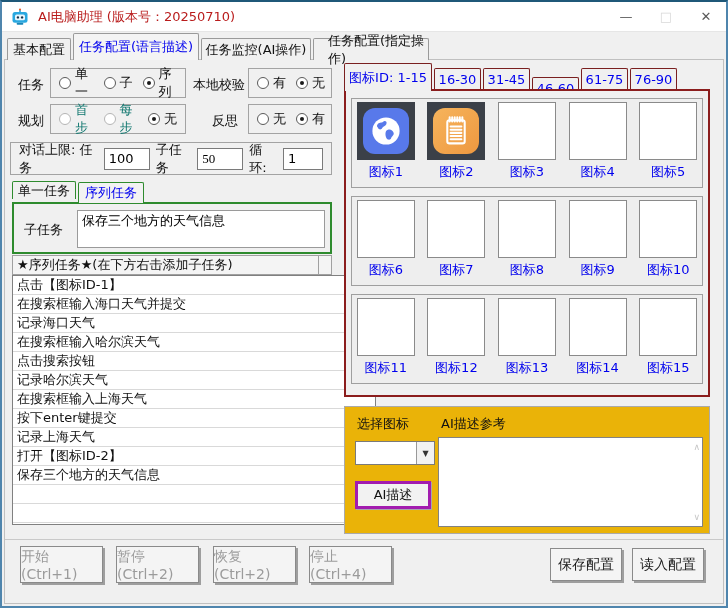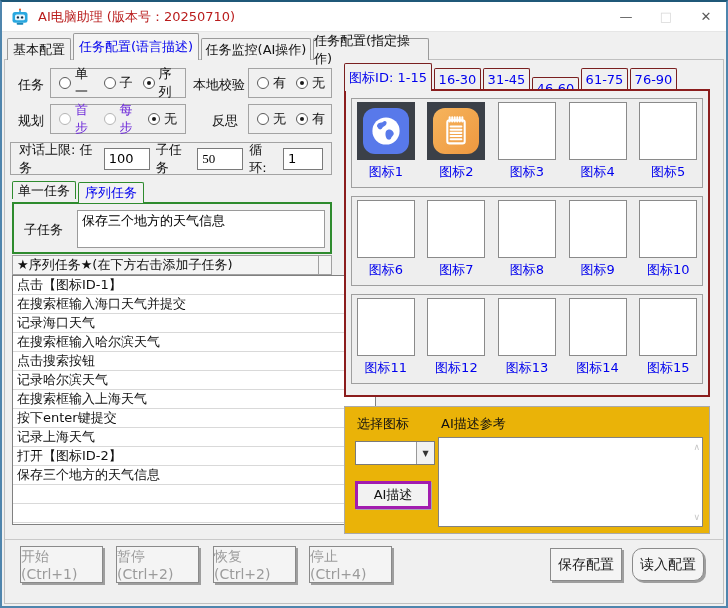--- a/index.html
+++ b/index.html
@@ -24,21 +24,21 @@
     display:flex; align-items:center; justify-content:center; font-size:13px; border-radius:2px 2px 0 0; }
   .main-tab { top:36px; height:22px; }
   .main-tab.selected { top:31px; height:27px; background:#f4f4f4; color:#0000ee; z-index:3; }
   
   .lbl { position:absolute; font-size:13px; color:#111; }
   .groupbox { position:absolute; border:1px solid #a3a3a3; background:#f0f0f0;
     display:flex; align-items:center; padding:0 8px; gap:10px; }
   .opt { display:flex; align-items:center; gap:4px; font-size:13px; }
   .opt .radio { width:12px; height:12px; border:1px solid #5a5a5a; border-radius:50%; background:#fff; position:relative; flex:0 0 auto; }
   .opt .radio.checked::after { content:""; position:absolute; left:3px; top:3px; right:3px; bottom:3px; background:#1a1a1a; border-radius:50%; }
-  .opt.disabled { color:#6d28d9; }
+  .opt.disabled { color:#0f766e; }
   .opt.disabled .radio { border-color:#b5b5b5; }
   .tinput { height:22px; border:1px solid #7a7a7a; background:#fff; font-size:13px; padding:0 4px;
     font-family:"DejaVu Sans","Liberation Sans",sans-serif; }
   
   .green-tab { border:1px solid #2e8b2e; border-bottom:none; }
   .green-tab.selected { color:#0000ee; background:#f2f2f2; z-index:3; }
   .green-pane { position:absolute; left:10px; top:200px; width:320px; height:52px; border:2px solid #2e8b2e; background:#f0f0f0; }
   .subtask-box { position:absolute; left:63px; top:6px; width:248px; height:38px; background:#fff;
     border:1px solid #9a9a9a; font-size:13px; padding:1px 4px; resize:none; overflow:hidden;
     font-family:"DejaVu Sans","Liberation Sans",sans-serif; }
@@ -99,21 +99,21 @@
       <div class="win-btn max">□</div>
       <div class="win-btn">✕</div>
     </div>
   </div>
 
   <div class="pane"></div>
 
   <div class="tab main-tab" style="left:5px;width:64px;">基本配置</div>
   <div class="tab main-tab selected" style="left:71px;width:126px;">任务配置(语言描述)</div>
   <div class="tab main-tab" style="left:199px;width:110px;">任务监控(AI操作)</div>
-  <div class="tab main-tab" style="left:311px;width:116px;">任务配置(指定操作)</div>
+  <div class="tab main-tab" style="left:311px;width:116px;padding-left:14px;">任务配置(指定操作)</div>
 
   <span class="lbl" style="left:16px;top:74px;">任务</span>
   <div class="groupbox" style="left:48px;top:66px;width:136px;height:30px;">
     <span class="opt">
         <span class="radio"></span>
         <span>单一</span>
       </span>
     <span class="opt">
         <span class="radio"></span>
         <span>子</span>
@@ -303,15 +303,15 @@
       <span class="scroll-glyph" style="bottom:4px;">∨</span>
     </div>
   </div>
 
   <div class="footer-sep"></div>
   <div class="btn3d ctl-btn disabled" style="left:18px;">开始(Ctrl+1)</div>
   <div class="btn3d ctl-btn disabled" style="left:114px;">暂停(Ctrl+2)</div>
   <div class="btn3d ctl-btn disabled" style="left:211px;">恢复(Ctrl+2)</div>
   <div class="btn3d ctl-btn disabled" style="left:307px;">停止(Ctrl+4)</div>
   <div class="btn3d cfg-btn" style="left:548px;">保存配置</div>
-  <div class="btn3d cfg-btn" style="left:630px;border-radius:10px;">读入配置</div>
+  <div class="btn3d cfg-btn" style="left:630px;">读入配置</div>
 
 </div>
 
 </body></html>

